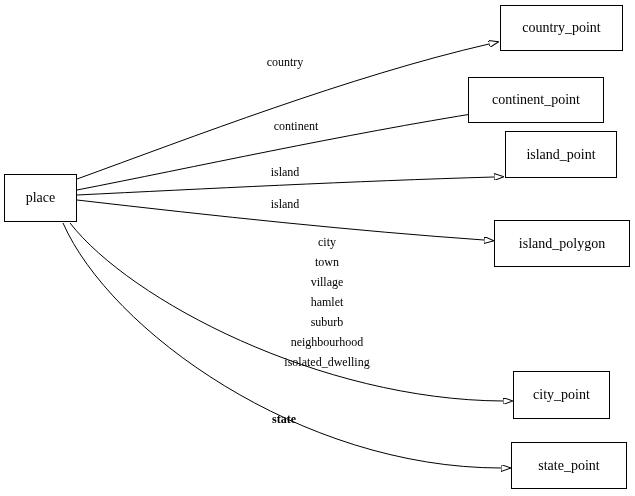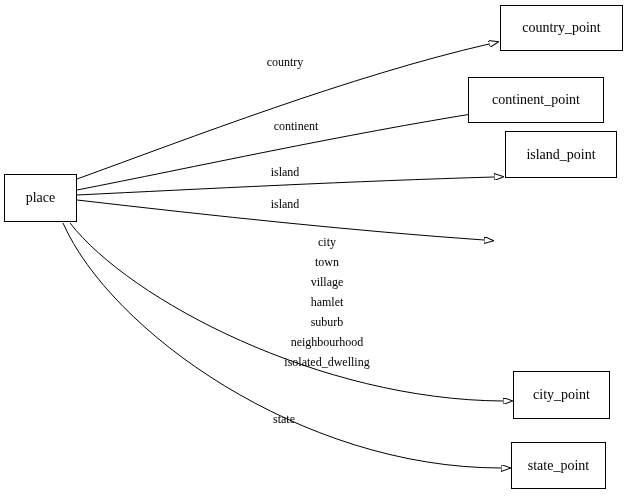--- a/index.html
+++ b/index.html
@@ -39,35 +39,35 @@
     font-size: 14px;
     line-height: 1;
     white-space: nowrap;
   }
   .node-place           { left: 4px;   top: 174px; width: 73px;  height: 48px; }
   .node-country_point   { left: 500px; top: 5px;   width: 123px; height: 46px; }
   .node-continent_point { left: 468px; top: 77px;  width: 136px; height: 46px; }
   .node-island_point    { left: 505px; top: 131px; width: 112px; height: 47px; }
   .node-island_polygon  { left: 494px; top: 220px; width: 136px; height: 47px; }
   .node-city_point      { left: 513px; top: 371px; width: 97px;  height: 48px; }
-  .node-state_point     { left: 511px; top: 442px; width: 95px; height: 47px; }
+  .node-state_point     { left: 511px; top: 442px; width: 116px; height: 47px; }
   .edge-label {
     position: absolute;
     transform: translateX(-50%);
     font-size: 12px;
     line-height: 17px;
     text-align: center;
     white-space: pre-line;
   }
   .label-country   { left: 285px; top: 54px;  }
   .label-continent { left: 296px; top: 118px; }
   .label-island1   { left: 285px; top: 164px; }
   .label-island2   { left: 285px; top: 196px; }
   .label-city-group { left: 283px; top: 232px; line-height: 20px; margin-left: 44px; }
-  .label-state     { left: 284px; top: 411px; }
+  .label-state     { left: 284px; top: 411px; font-weight: bold; }
 </style>
 </head>
 <body>
 
 <div class="canvas">
 
   <svg class="edges-svg" viewBox="0 0 635 496" xmlns="http://www.w3.org/2000/svg">
     <defs>
       <marker id="arrowhead" markerUnits="userSpaceOnUse" markerWidth="10" markerHeight="7" viewBox="0 0 10 7" refX="0" refY="3.5" orient="auto">
         <path d="M0,0 L10,3.5 L0,7 Z" fill="#000000" stroke="none"></path>
@@ -86,20 +86,23 @@
   </div>
   <div class="node node-country_point">
     <span>country_point</span>
   </div>
   <div class="node node-continent_point">
     <span>continent_point</span>
   </div>
   <div class="node node-island_point">
     <span>island_point</span>
   </div>
+  <div class="node node-island_polygon">
+    <span>island_polygon</span>
+  </div>
   <div class="node node-city_point">
     <span>city_point</span>
   </div>
   <div class="node node-state_point">
     <span>state_point</span>
   </div>
 
   <div class="edge-label label-country">country</div>
   <div class="edge-label label-continent">continent</div>
   <div class="edge-label label-island1">island</div>

